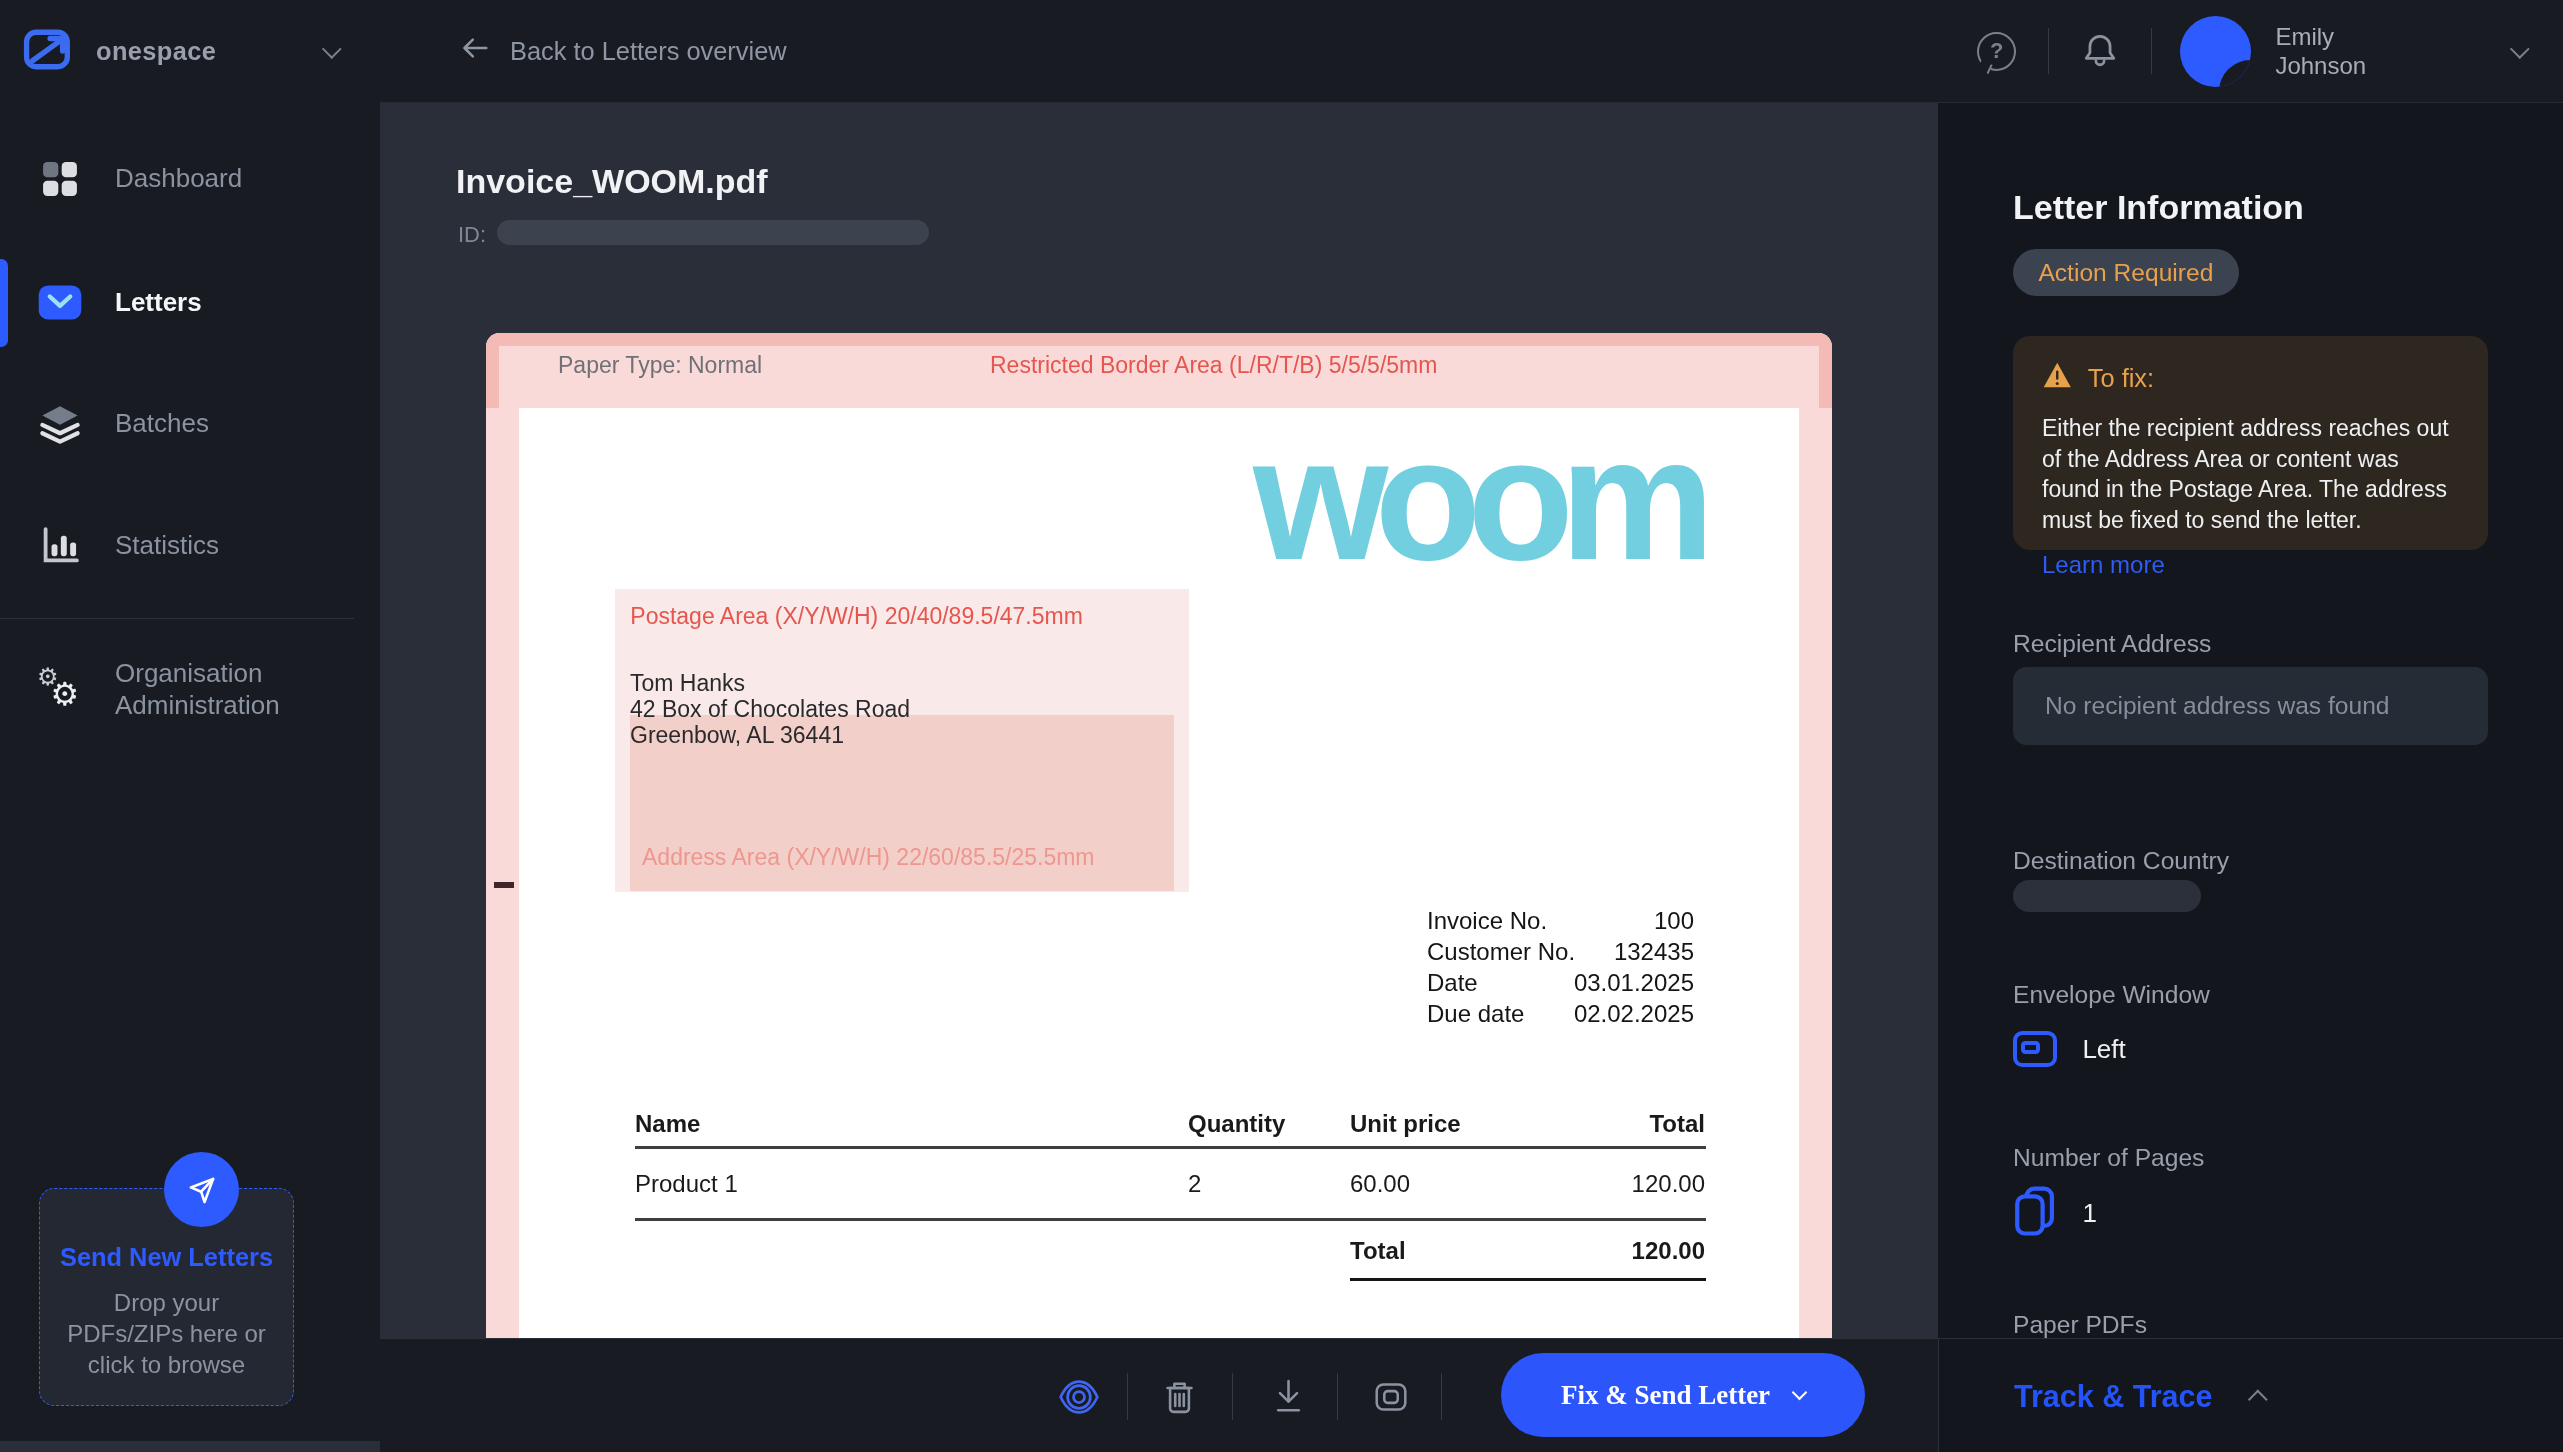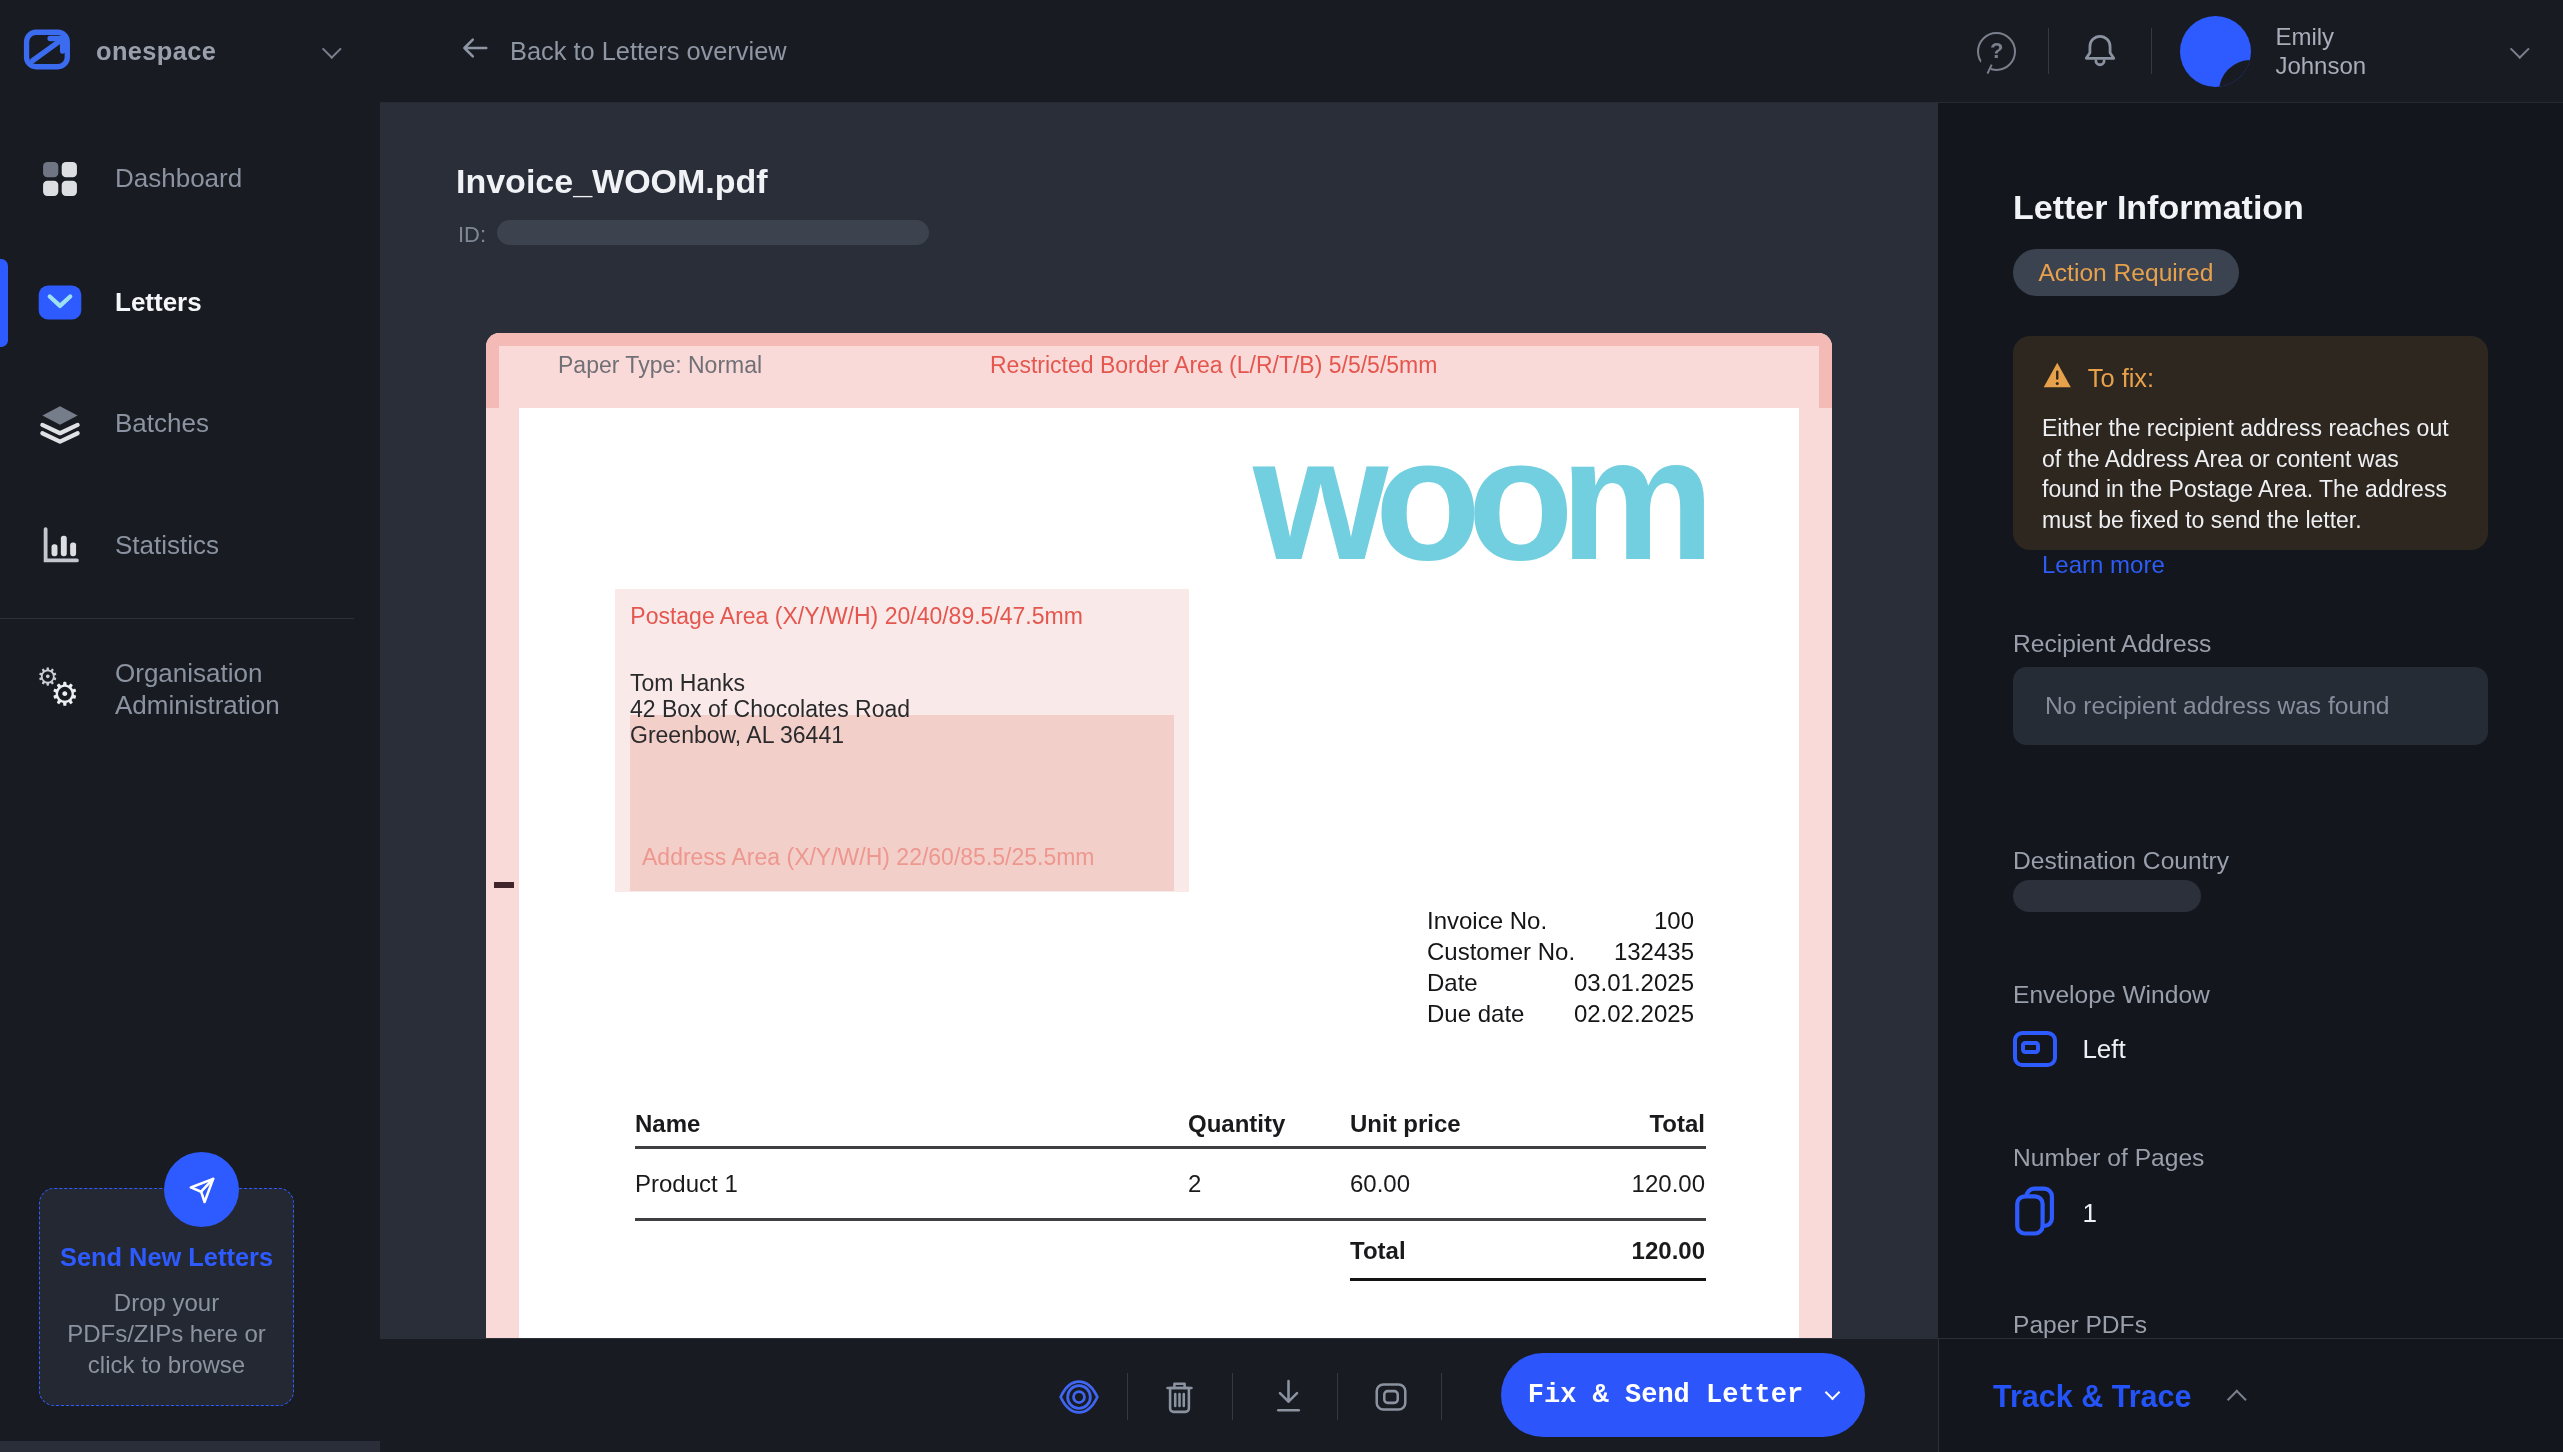--- a/index.html
+++ b/index.html
@@ -87,21 +87,21 @@
   .hr3 { position:absolute; top:178px; left:715px; right:0; height:3.4px; background:#141416; }
 
   
   .bottombar { position:absolute; left:380px; top:1338px; width:1558px; height:115px;
     background:#181b22; border-top:0.8px solid #2a2f38; }
   .tool { position:absolute; top:34px; width:47px; height:47px; display:flex; align-items:center; justify-content:center; cursor:pointer; }
   .bdiv { position:absolute; top:34px; width:0.8px; height:47px; background:#343a44; }
   .fix-btn { position:absolute; left:1121px; top:14.4px; width:364px; height:84px; border-radius:42px;
     background:#2c55fb; border:none; color:#ffffff; font-size:27px; font-weight:bold;
     display:flex; align-items:center; justify-content:center; gap:24px; cursor:pointer;
-    font-family:Liberation Mono, monospace; }
+    font-family:Liberation Serif, serif; }
   .fix-btn .chev { border-color:#ffffff; width:11px; height:11px; margin-top:-6px; }
 
   
   .panel { position:absolute; left:1938px; top:103px; width:626px; height:1350px; background:#13161c; }
   .panel-title { position:absolute; left:75px; top:85px; color:#f1f3f6; font-size:34px; font-weight:bold; }
   .badge { position:absolute; left:75px; top:146px; height:47px; padding:0 25.4px; border-radius:24px;
     background:#3b4250; color:#e8a14b; font-size:24.6px; display:flex; align-items:center; }
   .tofix { position:absolute; left:75px; top:233px; width:475px; height:214px; border-radius:17px;
     background:#2e2720; padding:25.4px 29px; }
   .tofix-head { display:flex; align-items:center; gap:15.3px; color:#e8a14b; font-size:25.4px; }
@@ -110,21 +110,21 @@
   .fld-label { position:absolute; left:75px; color:#99a0ac; font-size:24.6px; }
   .addr-input { position:absolute; left:75px; top:564px; width:475px; height:78px; border-radius:13.6px;
     background:#262c36; color:#868e9d; font-size:24.6px; display:flex; align-items:center; padding-left:32px; }
   .dest-pill { position:absolute; left:75px; top:777px; width:188px; height:32px; border-radius:16px; background:#2b303b; }
   .env-row { position:absolute; left:75px; top:928px; display:flex; align-items:center; gap:25.4px; }
   .env-icon { position:relative; width:44px; height:36px; border:4.2px solid #2e5bff; border-radius:9.3px; }
   .env-icon .inner { position:absolute; left:4.2px; top:6px; width:18.6px; height:12.7px; border:4.2px solid #2e5bff; border-radius:4.2px; }
   .val-text { color:#eef0f4; font-size:26px; }
   .pages-row { position:absolute; left:75px; top:1082px; display:flex; align-items:center; gap:25.4px; }
   .panel-footer { position:absolute; left:0; bottom:0; width:100%; height:115px; background:#13161c;
-    border-top:0.8px solid #2a2f38; border-left:1.7px solid #2b303a; display:flex; align-items:center; padding-left:54px; }
+    border-top:0.8px solid #2a2f38; border-left:1.7px solid #2b303a; display:flex; align-items:center; padding-left:75px; }
   .track-label { color:#2454f8; font-size:30.5px; font-weight:bold; cursor:pointer; }
   .panel-footer .chev { margin-left:39px; margin-top:8.5px; }
 </style>
 </head>
 <body>
 
 <div class="topbar">
   <div class="brand">
     <span>
       <svg width="51" height="47" viewBox="0 0 32 30" fill="none">

